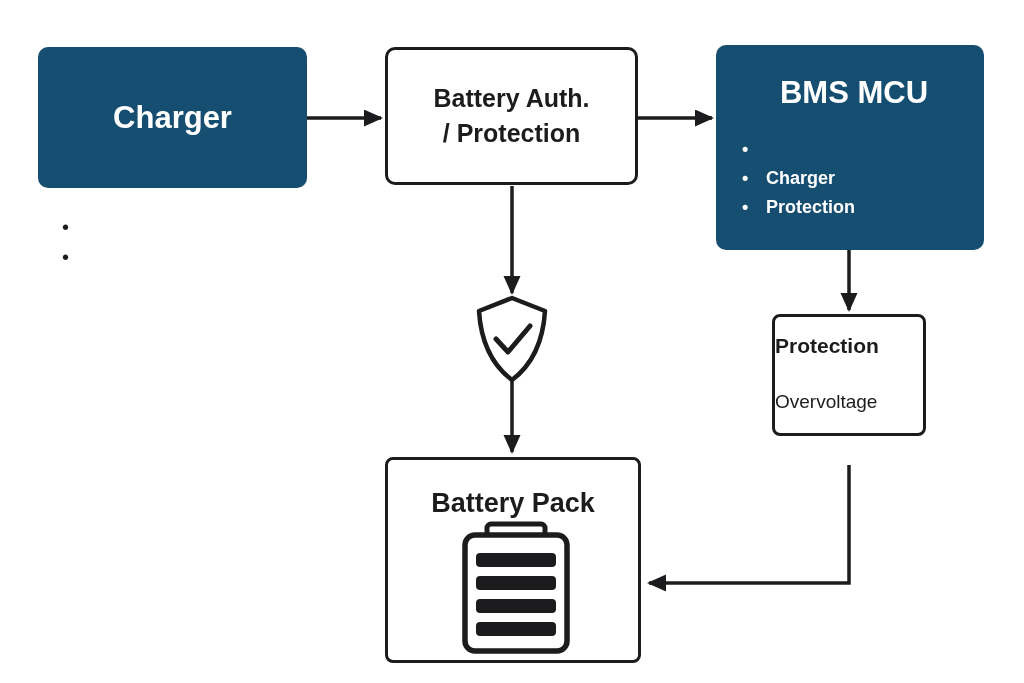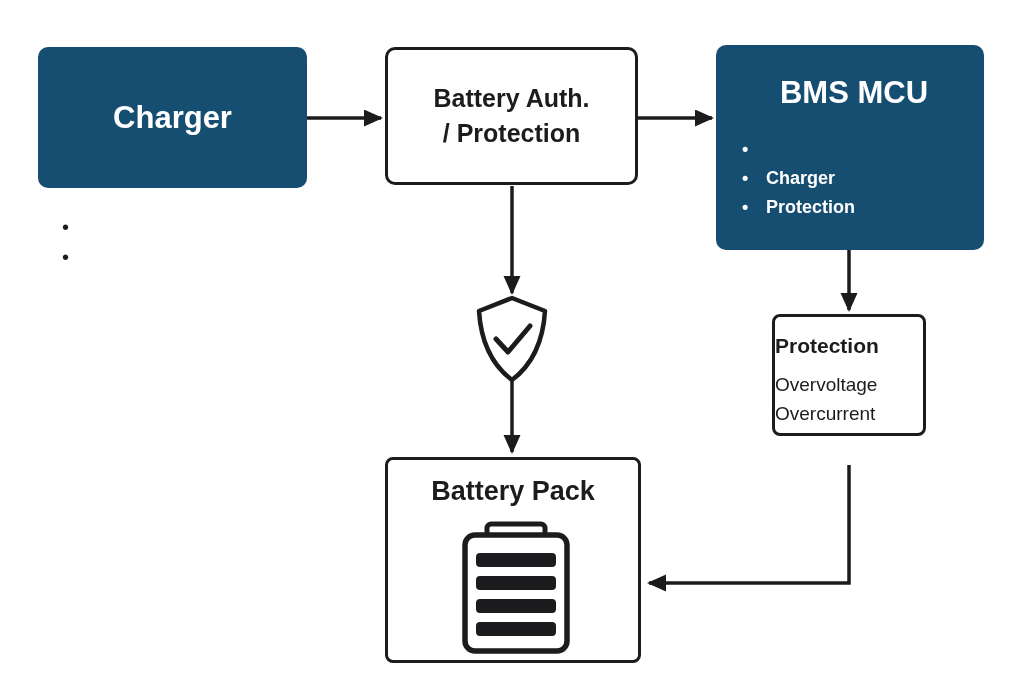--- a/index.html
+++ b/index.html
@@ -27,25 +27,25 @@
   
   .bms{left:716px;top:45px;width:268px;height:205px;padding:28px 18px 0 26px;}
   .bms .t{font-size:31px;font-weight:700;line-height:40px;text-align:center;}
   .bms-bullets{margin:22px 0 0 0;padding:0;list-style:none;}
   .bms-bullets li{display:flex;font-size:18px;line-height:29px;font-weight:700;}
   .bms-bullets .dot{width:24px;flex:0 0 24px;font-size:18px;}
 
   
   .protection{left:772px;top:314px;width:154px;height:122px;border-radius:8px;text-align:left;}
   .protection .t{margin-top:15px;font-size:21px;font-weight:700;line-height:28px;}
-  .prot-items{margin-top:11px;font-size:19px;line-height:28.5px;font-weight:400;}
+  .prot-items{margin-top:28px;font-size:19px;line-height:28.5px;font-weight:400;}
 
   
   .pack{left:385px;top:457px;width:256px;height:206px;border-radius:8px;text-align:center;}
-  .pack .t{margin-top:14px;font-size:27px;font-weight:700;line-height:34px;}
+  .pack .t{margin-top:26px;font-size:27px;font-weight:700;line-height:34px;}
   .battery-icon{position:absolute;left:73px;top:61px;width:110px;height:135px;}
 
   
   .shield{position:absolute;left:470px;top:295px;width:84px;height:90px;}
 </style>
 </head>
 <body>
 
 <div class="stage">
 
@@ -108,21 +108,20 @@
     <svg viewBox="0 0 84 90" width="84" height="90">
       <path d="M42 3 L75 16 C73 48 62 70 42 85 C22 70 11 48 9 16 Z" fill="#ffffff" stroke="#1c1c1e" stroke-width="4.5" stroke-linejoin="round"></path>
       <polyline points="26,44 38,57 60,31" fill="none" stroke="#1c1c1e" stroke-width="5" stroke-linecap="round" stroke-linejoin="round"></polyline>
     </svg>
   </div>
 
   <div class="box outline protection">
     <div class="t">Protection</div>
     <div class="prot-items">
       <div>Overvoltage</div>
-      <div>Overcurrent</div>
     </div>
   </div>
 
   <div class="box outline pack">
     <div class="t">Battery Pack</div>
     <div class="battery-icon">
       <svg viewBox="0 0 110 135" width="110" height="135">
         <rect x="26" y="3" width="58" height="16" rx="4" fill="#ffffff" stroke="#1c1c1e" stroke-width="5"></rect>
         <rect x="4" y="14" width="102" height="116" rx="10" fill="#ffffff" stroke="#1c1c1e" stroke-width="5.5"></rect>
         <rect x="15" y="32" width="80" height="14" rx="4" fill="#1c1c1e"></rect>

